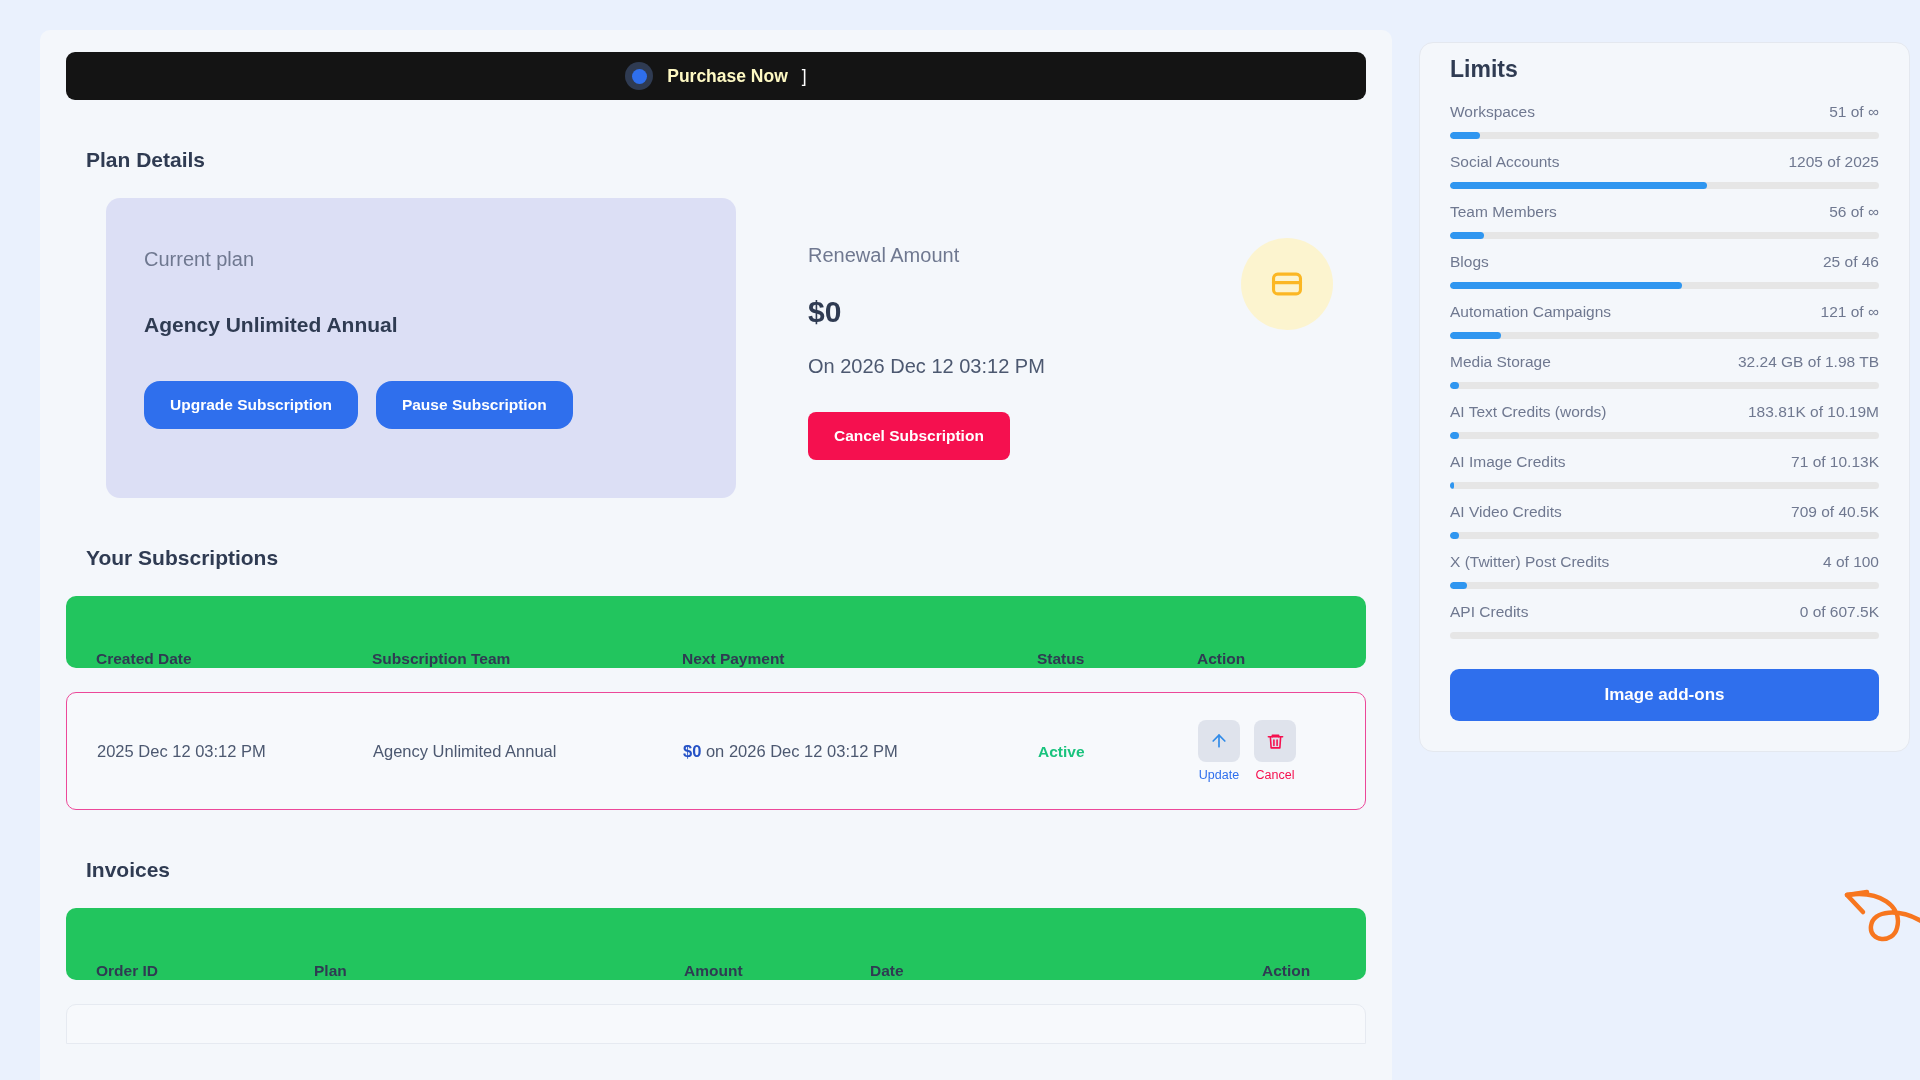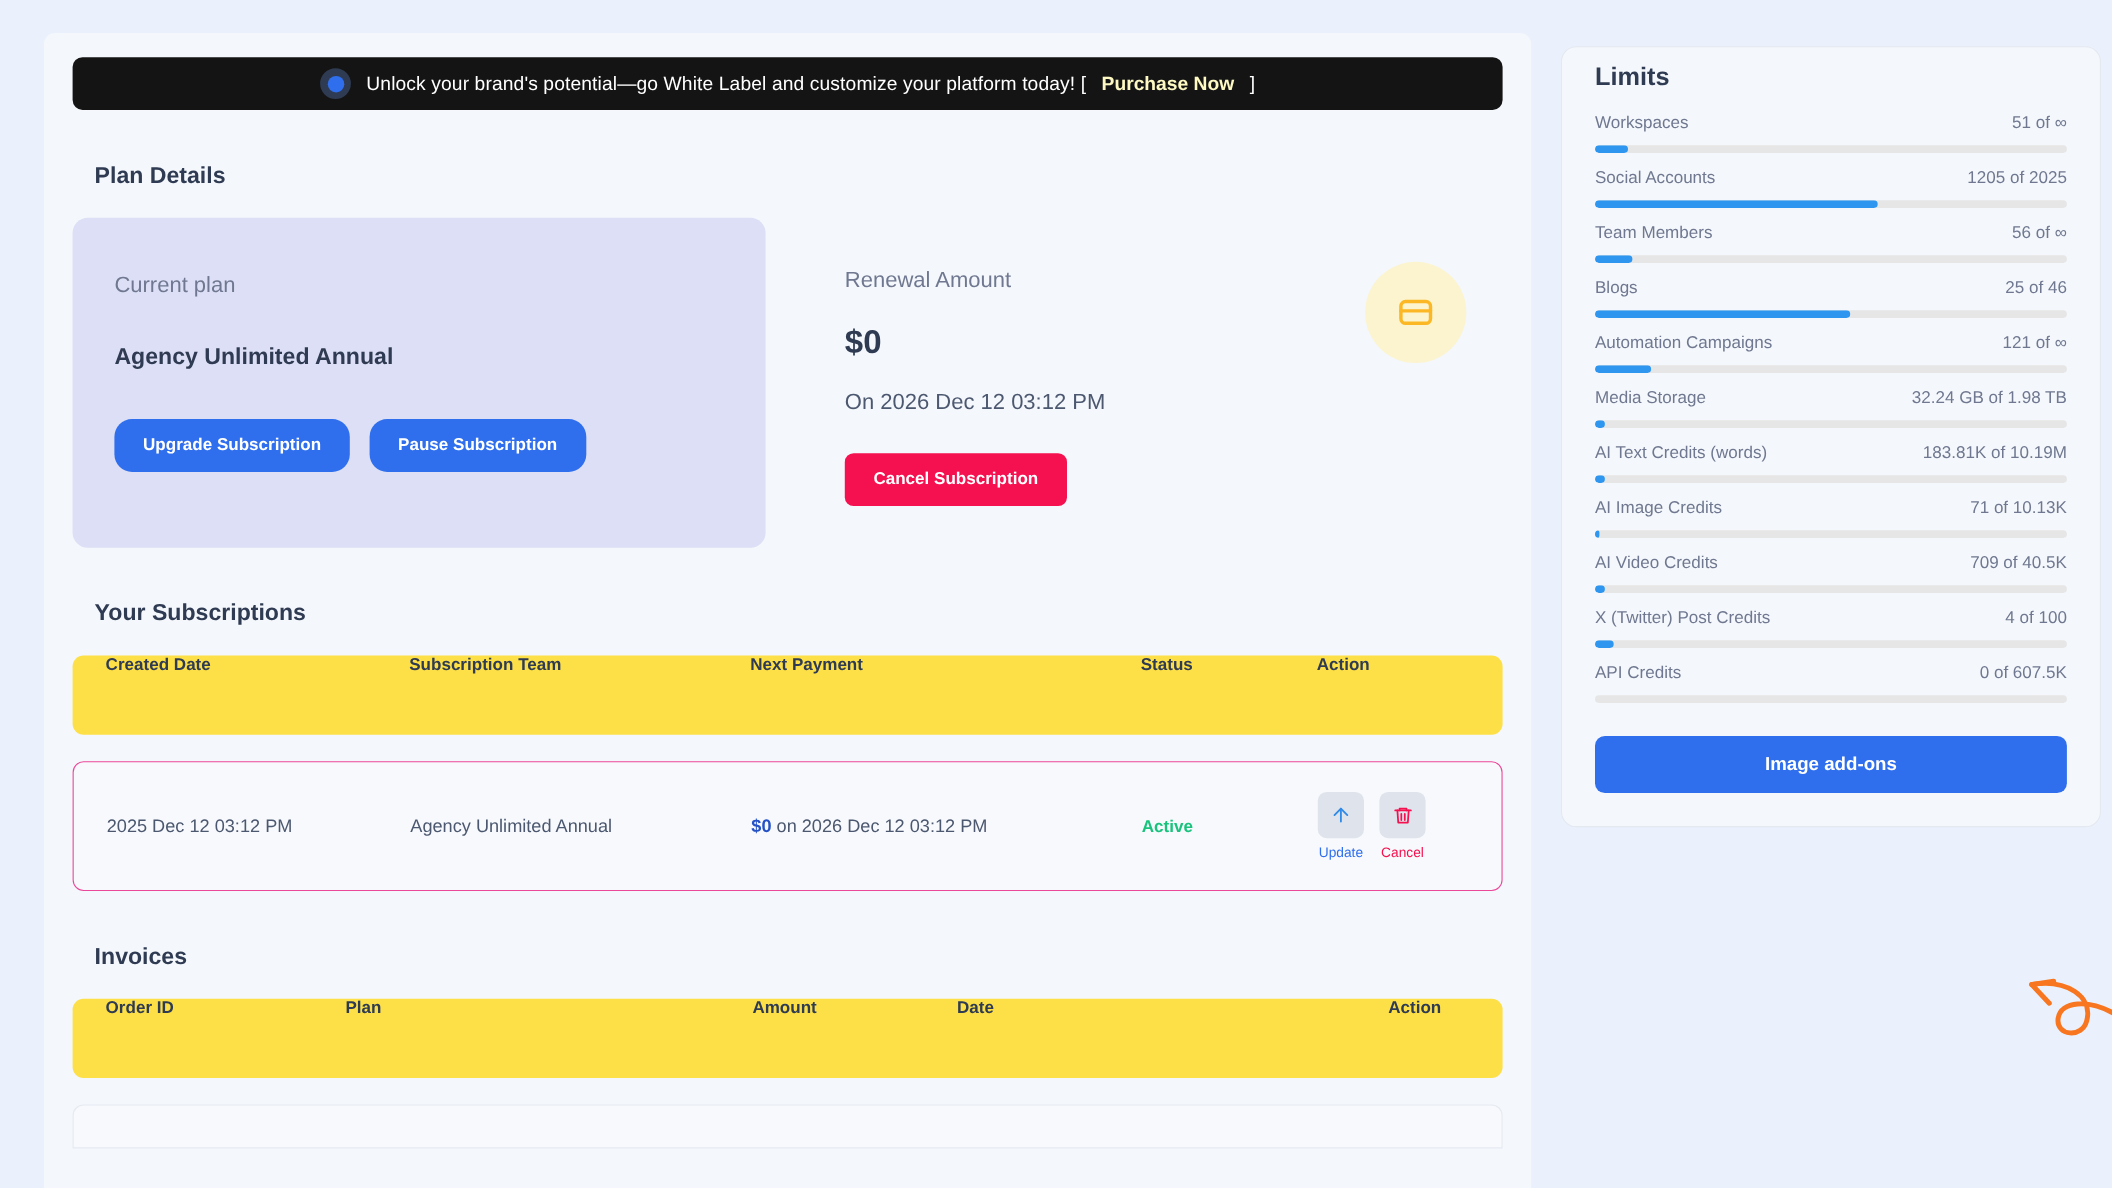--- a/index.html
+++ b/index.html
@@ -48,20 +48,21 @@
     margin: 48px 0 0 20px;
   }
 
   
   .plan-row { display: flex; margin-top: 26px; position: relative; }
   .plan-card {
     width: 630px; height: 300px;
     background: #dcdff5;
     border-radius: 14px;
     padding: 50px 0 0 38px;
+    margin-left: 40px;
   }
   .plan-label { font-size: 20px; color: #6f7890; }
   .plan-name { font-size: 21px; font-weight: 700; color: #2f3b52; margin-top: 42px; }
   .plan-btns { display: flex; gap: 18px; margin-top: 44px; }
   .btn-blue {
     background: #2f6fed; color: #fff; border: none;
     font-size: 15.5px; font-weight: 700;
     padding: 0 26px; height: 48px; border-radius: 16px;
     font-family: inherit; cursor: pointer;
   }
@@ -78,22 +79,22 @@
   .card-icon-circle {
     position: absolute; left: 1175px; top: 40px;
     width: 92px; height: 92px; border-radius: 50%;
     background: #fcf4cf;
     display: flex; align-items: center; justify-content: center;
   }
 
   
   .table { margin-top: 26px; }
   .thead {
-    background: #fde047; border-radius: 10px;
-    height: 72px; display: flex; align-items: flex-start;
+    background: #22c55e; border-radius: 10px;
+    height: 72px; display: flex; align-items: flex-end;
     font-size: 15.5px; font-weight: 700; color: #2f3b52;
   }
   .trow {
     background: #f7f9fc; border: 1px solid #ec4899; border-radius: 10px;
     height: 118px; margin-top: 24px;
     display: flex; align-items: center;
     font-size: 16.5px; color: #4c5870;
   }
   .c1 { width: 306px; padding-left: 30px; }
   .c2 { width: 310px; }
@@ -152,21 +153,20 @@
 <body>
 
 <div class="page">
 
   <div class="main-panel">
 
     <div class="banner">
       <span class="banner-dot">
           <i></i>
         </span>
-      <span class="banner-text">Unlock your brand's potential—go White Label and customize your platform today! [</span>
       <span class="banner-link">Purchase Now</span>
       <span class="banner-text">]</span>
     </div>
 
     <div class="section-title">Plan Details</div>
 
     <div class="plan-row">
       <div class="plan-card">
         <div class="plan-label">Current plan</div>
         <div class="plan-name">Agency Unlimited Annual</div>

